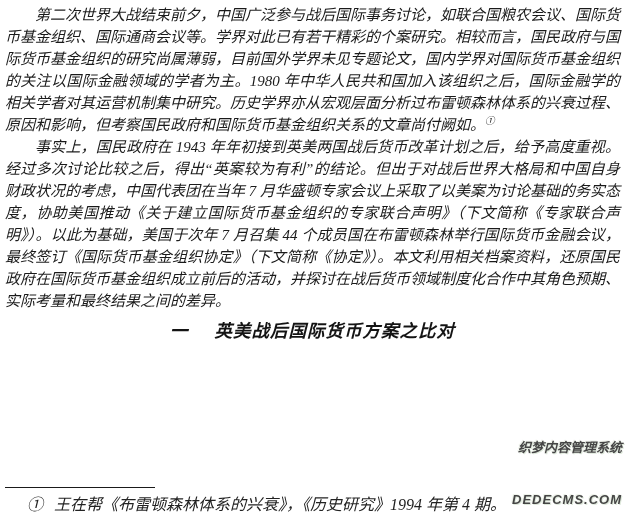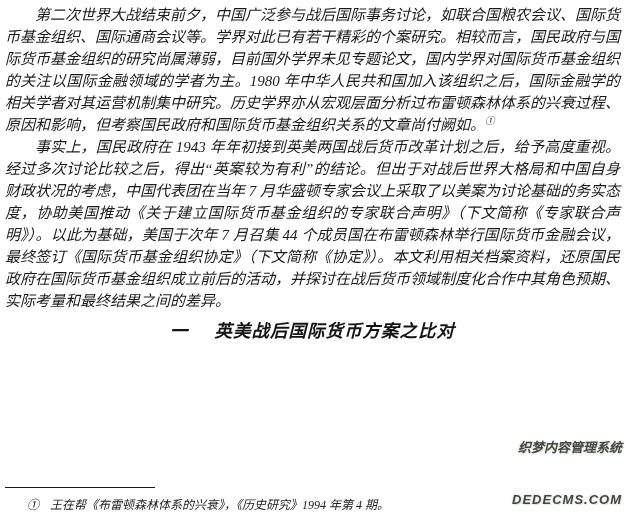--- a/index.html
+++ b/index.html
@@ -51,21 +51,21 @@
     left: 5px; right: 6px; bottom: 2px;
   }
   .footnote-rule {
     width: 150px;
     border-top: 1.2px solid #1a1a1a;
     margin-bottom: 9px;
   }
   .footnote-line {
     margin: 0;
     padding-left: 22px;
-    font-size: 12px;
+    font-size: 16px;
     line-height: 16px;
     color: #222222;
   }
   .footnote-mark { margin-right: 11px; }
   .watermark {
     position: absolute;
     right: 4px; bottom: 7px;
     text-align: right;
     font-family: "Liberation Sans", "DejaVu Sans", sans-serif;
     font-weight: bold;

